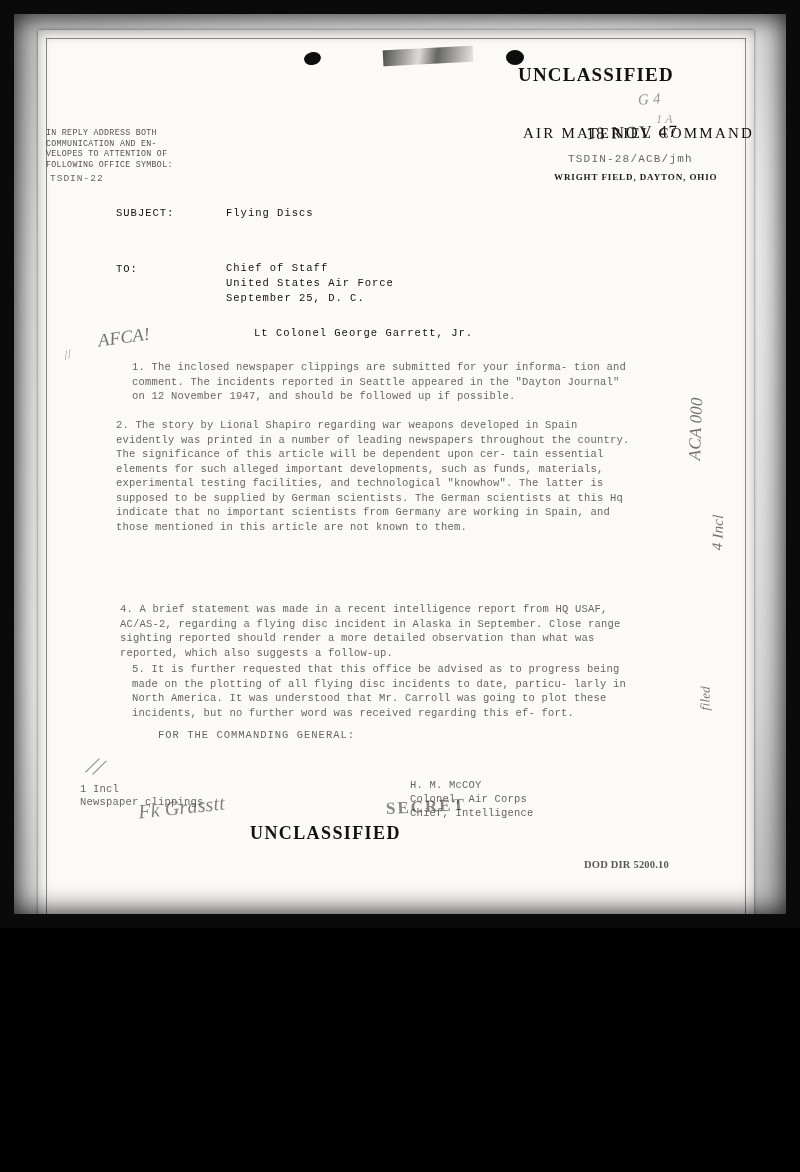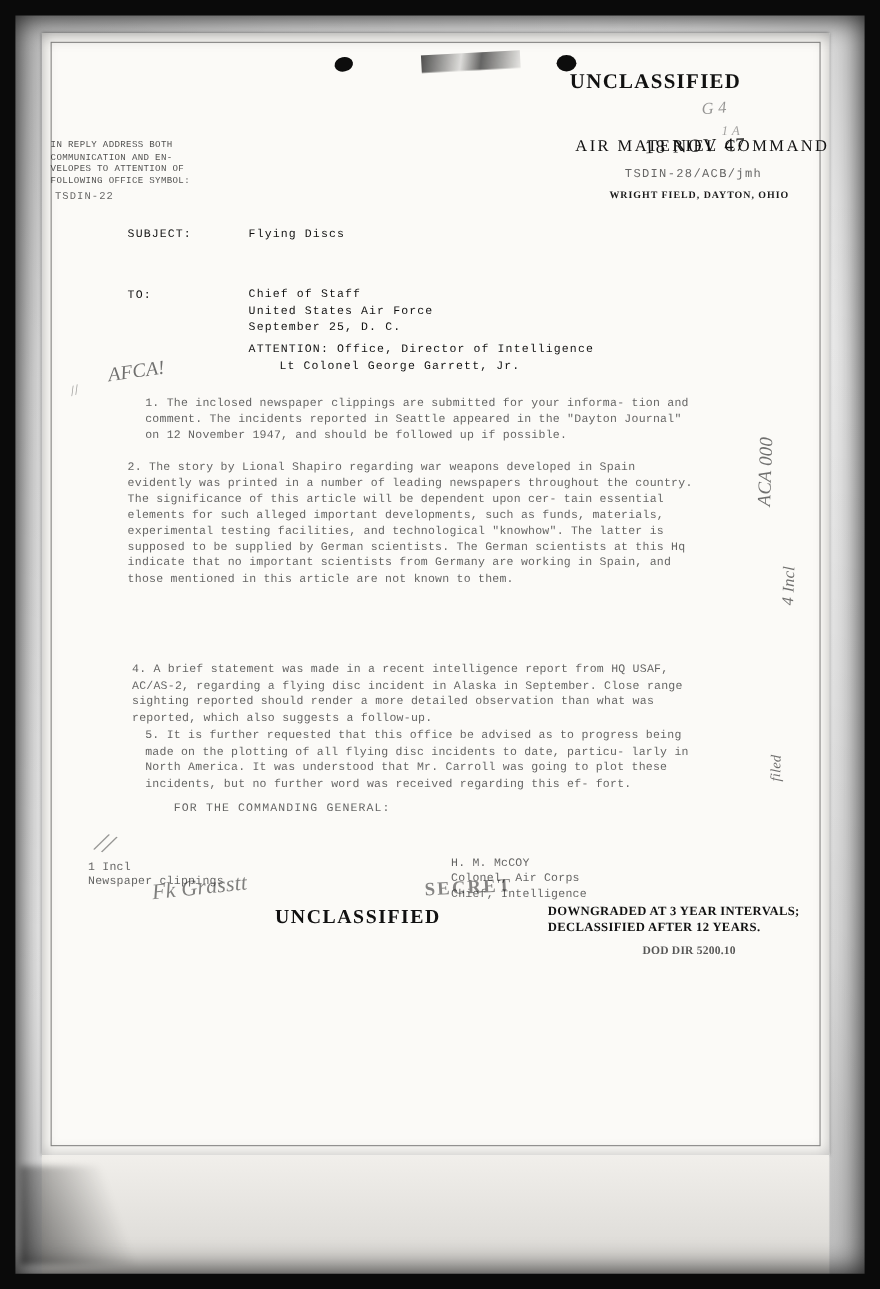--- a/index.html
+++ b/index.html
@@ -1,21 +1,21 @@
 <!DOCTYPE html>
 <html><head>
 <meta charset="utf-8">
 <style>
   html,body{margin:0;padding:0;background:#000;}
   body{
     width:800px;height:1172px;overflow:hidden;
     font-family:"Liberation Mono", monospace;
   }
   #page{
-    position:relative;width:800px;height:1172px;
+    position:relative;width:800px;height:928px;
     background:#ffffff;
     background-image:
       radial-gradient(ellipse at 12% 8%, rgba(0,0,0,0.10) 0%, rgba(0,0,0,0) 55%),
       radial-gradient(ellipse at 90% 95%, rgba(0,0,0,0.12) 0%, rgba(0,0,0,0) 60%),
       radial-gradient(ellipse at 50% 50%, rgba(255,255,255,1) 0%, rgba(238,238,238,1) 72%, rgba(205,205,205,1) 100%);
     overflow:hidden;
     text-decoration:underline;
   }
   
   #page:before{
@@ -183,21 +183,20 @@
       <div class="abs filenum vfaded">TSDIN-28/ACB/jmh</div>
       <div class="abs wright">WRIGHT FIELD, DAYTON, OHIO</div>
 
       <div class="abs lbl subject-lbl">SUBJECT:</div>
       <div class="abs lbl subject-val">Flying Discs</div>
 
       <div class="abs lbl to-lbl">TO:</div>
       <div class="abs lbl to-l1">Chief of Staff</div>
       <div class="abs lbl to-l2">United States Air Force</div>
       <div class="abs lbl to-l3">September 25, D. C.</div>
-      <div class="abs lbl to-l4">ATTENTION:  Office, Director of Intelligence</div>
       <div class="abs lbl to-l5">Lt Colonel George Garrett, Jr.</div>
 
       <div class="abs hand hand-aeca">AFCA!</div>
       <div class="abs hand hand-tick">//</div>
 
       <div class="abs para p1 faded">1.  The inclosed newspaper clippings are submitted for your informa- tion and comment.  The incidents reported in Seattle appeared in the "Dayton Journal" on 12 November 1947, and should be followed up if possible.</div>
       <div class="abs para p2 faded">2.  The story by Lional Shapiro regarding war weapons developed in Spain evidently was printed in a number of leading newspapers throughout the country.  The significance of this article will be dependent upon cer- tain essential elements for such alleged important developments, such as funds, materials, experimental testing facilities, and technological "knowhow".  The latter is supposed to be supplied by German scientists. The German scientists at this Hq indicate that no important scientists from Germany are working in Spain, and those mentioned in this article are not known to them.</div>
       <div class="abs para p4 faded">4.  A brief statement was made in a recent intelligence report from HQ USAF, AC/AS-2, regarding a flying disc incident in Alaska in September. Close range sighting reported should render a more detailed observation than what was reported, which also suggests a follow-up.</div>
       <div class="abs para p5 faded">5.  It is further requested that this office be advised as to progress being made on the plotting of all flying disc incidents to date, particu- larly in North America.  It was understood that Mr. Carroll was going to plot these incidents, but no further word was received regarding this ef- fort.</div>
 
@@ -212,24 +211,20 @@
       <div class="abs incl faded">1 Incl</div>
       <div class="abs incl2 faded">Newspaper clippings</div>
 
       <div class="abs mccoy1 faded">H. M. McCOY</div>
       <div class="abs mccoy2 faded">Colonel, Air Corps</div>
       <div class="abs mccoy3 faded">Chief, Intelligence</div>
 
       <div class="abs secret">SECRET</div>
       <div class="abs unclassified-bot">UNCLASSIFIED</div>
 
-      <div class="abs downgrade">
-        <div>DOWNGRADED AT 3 YEAR INTERVALS;</div>
-        <div>DECLASSIFIED AFTER 12 YEARS.</div>
-      </div>
       <div class="abs doddir">DOD DIR 5200.10</div>
 
     </div>
   </div>
 
   <div class="bottom-paper"></div>
   <div class="edge-smudge"></div>
 </div>
 
 </body></html>

